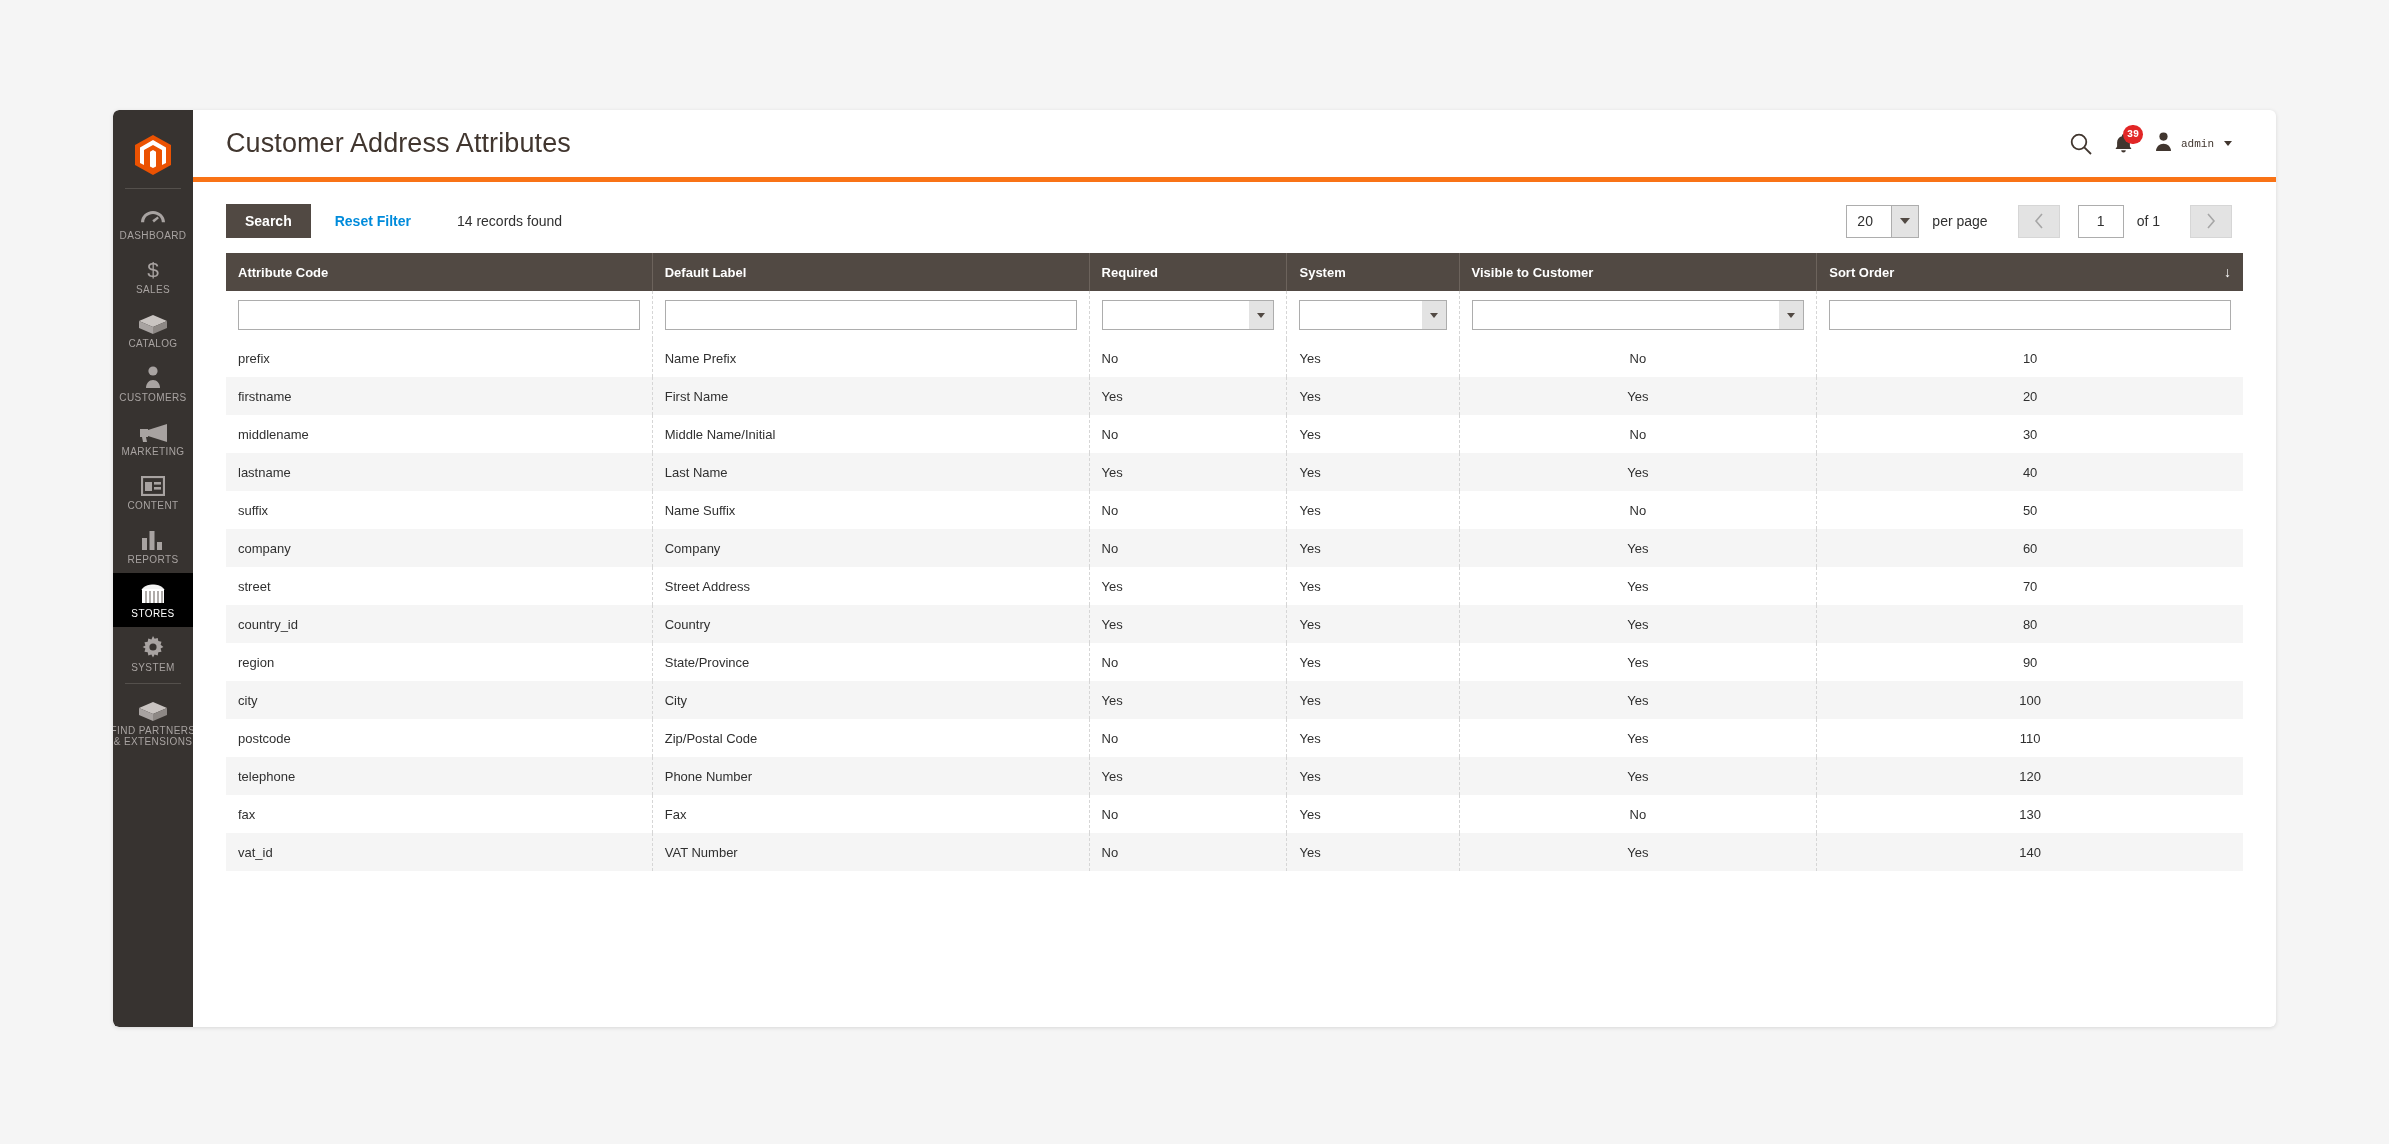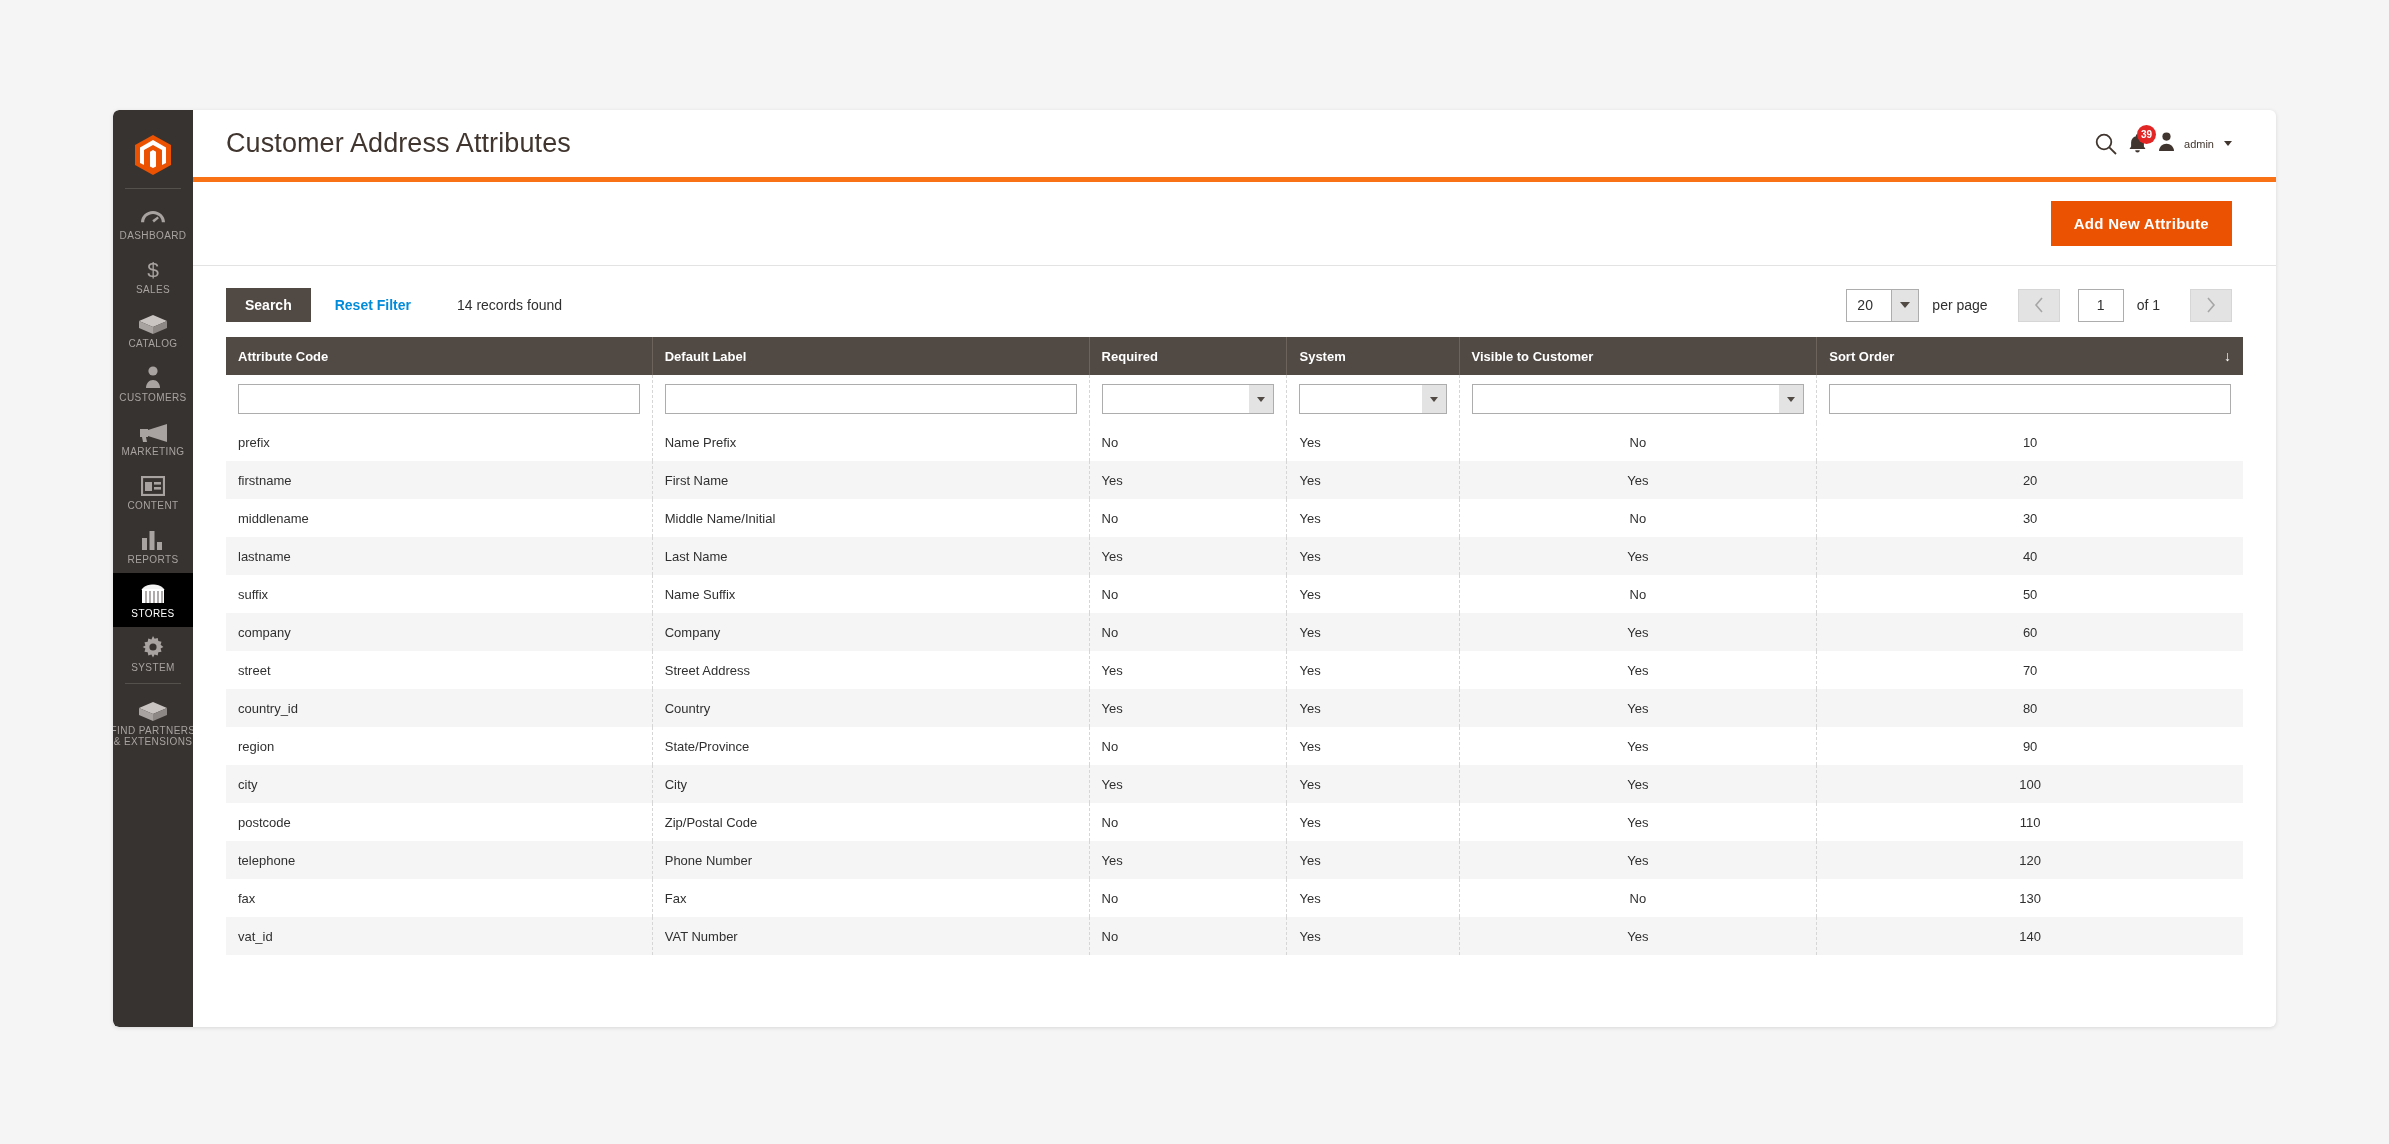--- a/index.html
+++ b/index.html
@@ -90,21 +90,22 @@
   .page-title {
     font-size: 27px;
     color: #41362f;
     font-weight: 400;
     letter-spacing: .1px;
     flex: 1 1 auto;
   }
   .topbar-right {
     display: flex;
     align-items: center;
-    gap: 11px;
+    gap: 22px;
+    font-family: Liberation Mono, monospace;
   }
   .icon-btn { cursor: pointer; display: flex; align-items: center; }
   .bell-wrap { position: relative; display:flex; align-items:center; cursor:pointer;}
   .badge {
     position: absolute;
     left: 9px; top: -8px;
     min-width: 19px; height: 19px;
     border-radius: 10px;
     background: #e22626;
     color: #fff;
@@ -482,23 +483,20 @@
                 <circle cx="8.5" cy="4.6" r="4.1" fill="#41362f"></circle>
                 <path d="M1 19c0-4 3.4-7.2 7.5-7.2S16 15 16 19z" fill="#41362f"></path>
               </svg>
           </span>
           <span class="admin-name">admin</span>
           <span class="caret-down"></span>
         </span>
       </div>
     </div>
 
-    <div class="action-bar">
-      <button class="btn-primary">Add New Attribute</button>
-    </div>
 
     <div class="grid-toolbar">
       <button class="btn-search">Search</button>
       <a class="link-reset">Reset Filter</a>
       <span class="records-found">14 records found</span>
       <span class="toolbar-spacer"></span>
 
       <div class="pager">
         <div class="select-wrap">
           <span class="select-val">20</span>

